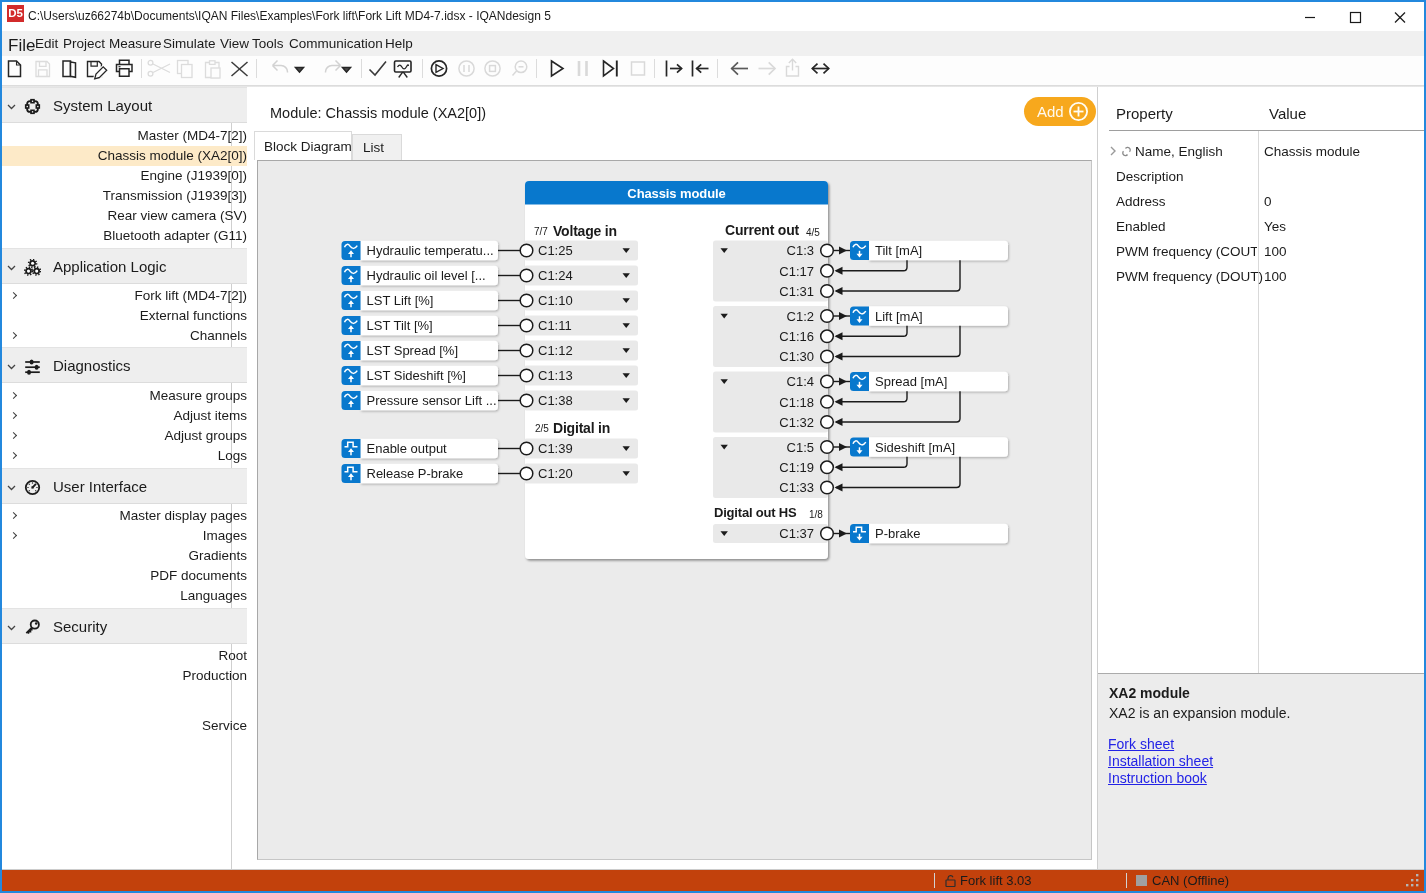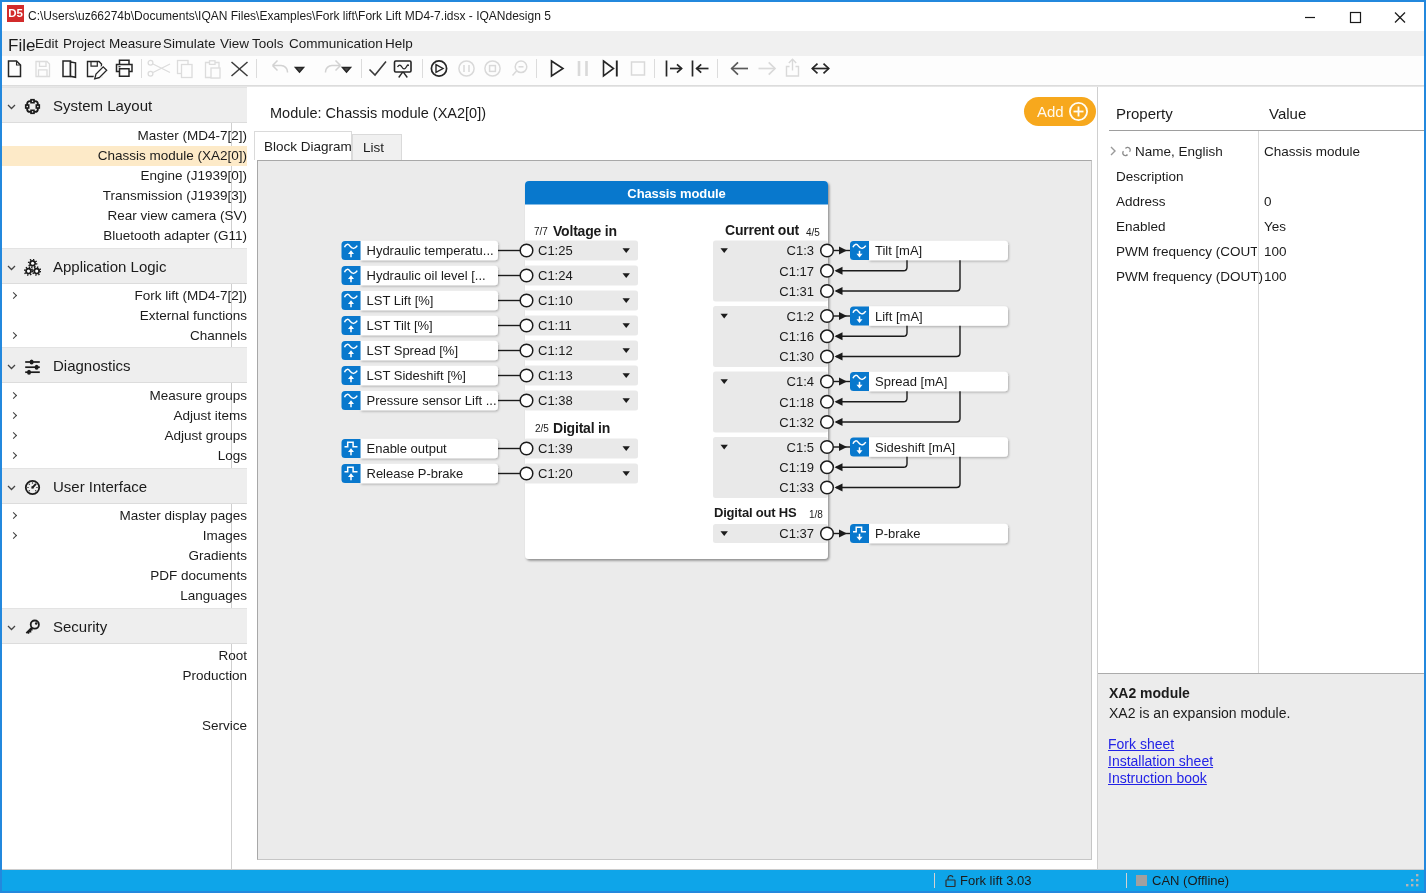--- a/index.html
+++ b/index.html
@@ -554,21 +554,21 @@
 
   <div class="abs" style="left:0;top:586px;width:397px;height:196px;background:#ececec;border-top:1px solid #ababab;">
     <div class="abs tx" style="left:11px;top:11px;font-size:14px;font-weight:bold;">XA2 module</div>
     <div class="abs tx" style="left:11px;top:31px;font-size:14px;">XA2 is an expansion module.</div>
     <div class="abs tx" style="left:10px;top:62px;font-size:14px;color:#2323e6;text-decoration:underline;">Fork sheet</div>
     <div class="abs tx" style="left:10px;top:79px;font-size:14px;color:#2323e6;text-decoration:underline;">Installation sheet</div>
     <div class="abs tx" style="left:10px;top:96px;font-size:14px;color:#2323e6;text-decoration:underline;">Instruction book</div>
   </div>
 </div>
 
-<div class="abs" style="left:0;top:869px;width:1426px;height:22px;background:#0ea5e9;border-top:1px solid #cccccc;" id="statusbar">
+<div class="abs" style="left:0;top:869px;width:1426px;height:22px;background:#c2410c;border-top:1px solid #cccccc;" id="statusbar">
   <div class="abs" style="left:934px;top:3px;width:1px;height:15px;background:#d2d2d2;"></div>
   <div class="abs" style="left:1126px;top:3px;width:1px;height:15px;background:#d2d2d2;"></div>
   <svg class="abs" style="left:944px;top:4px;" width="13" height="14" viewBox="0 0 13 14">
     <g fill="none" stroke="#2e2e2e" stroke-width="1.2">
       <rect x="2" y="6" width="9" height="6.5" rx="0.5"></rect>
       <path d="M4 6 V4 a2.6 2.6 0 0 1 5 -0.8"></path>
     </g>
   </svg>
   <div class="abs tx" style="left:960px;top:3px;font-size:13px;">Fork lift 3.03</div>
   <div class="abs" style="left:1136px;top:5px;width:11px;height:11px;background:#a0a0a0;"></div>

